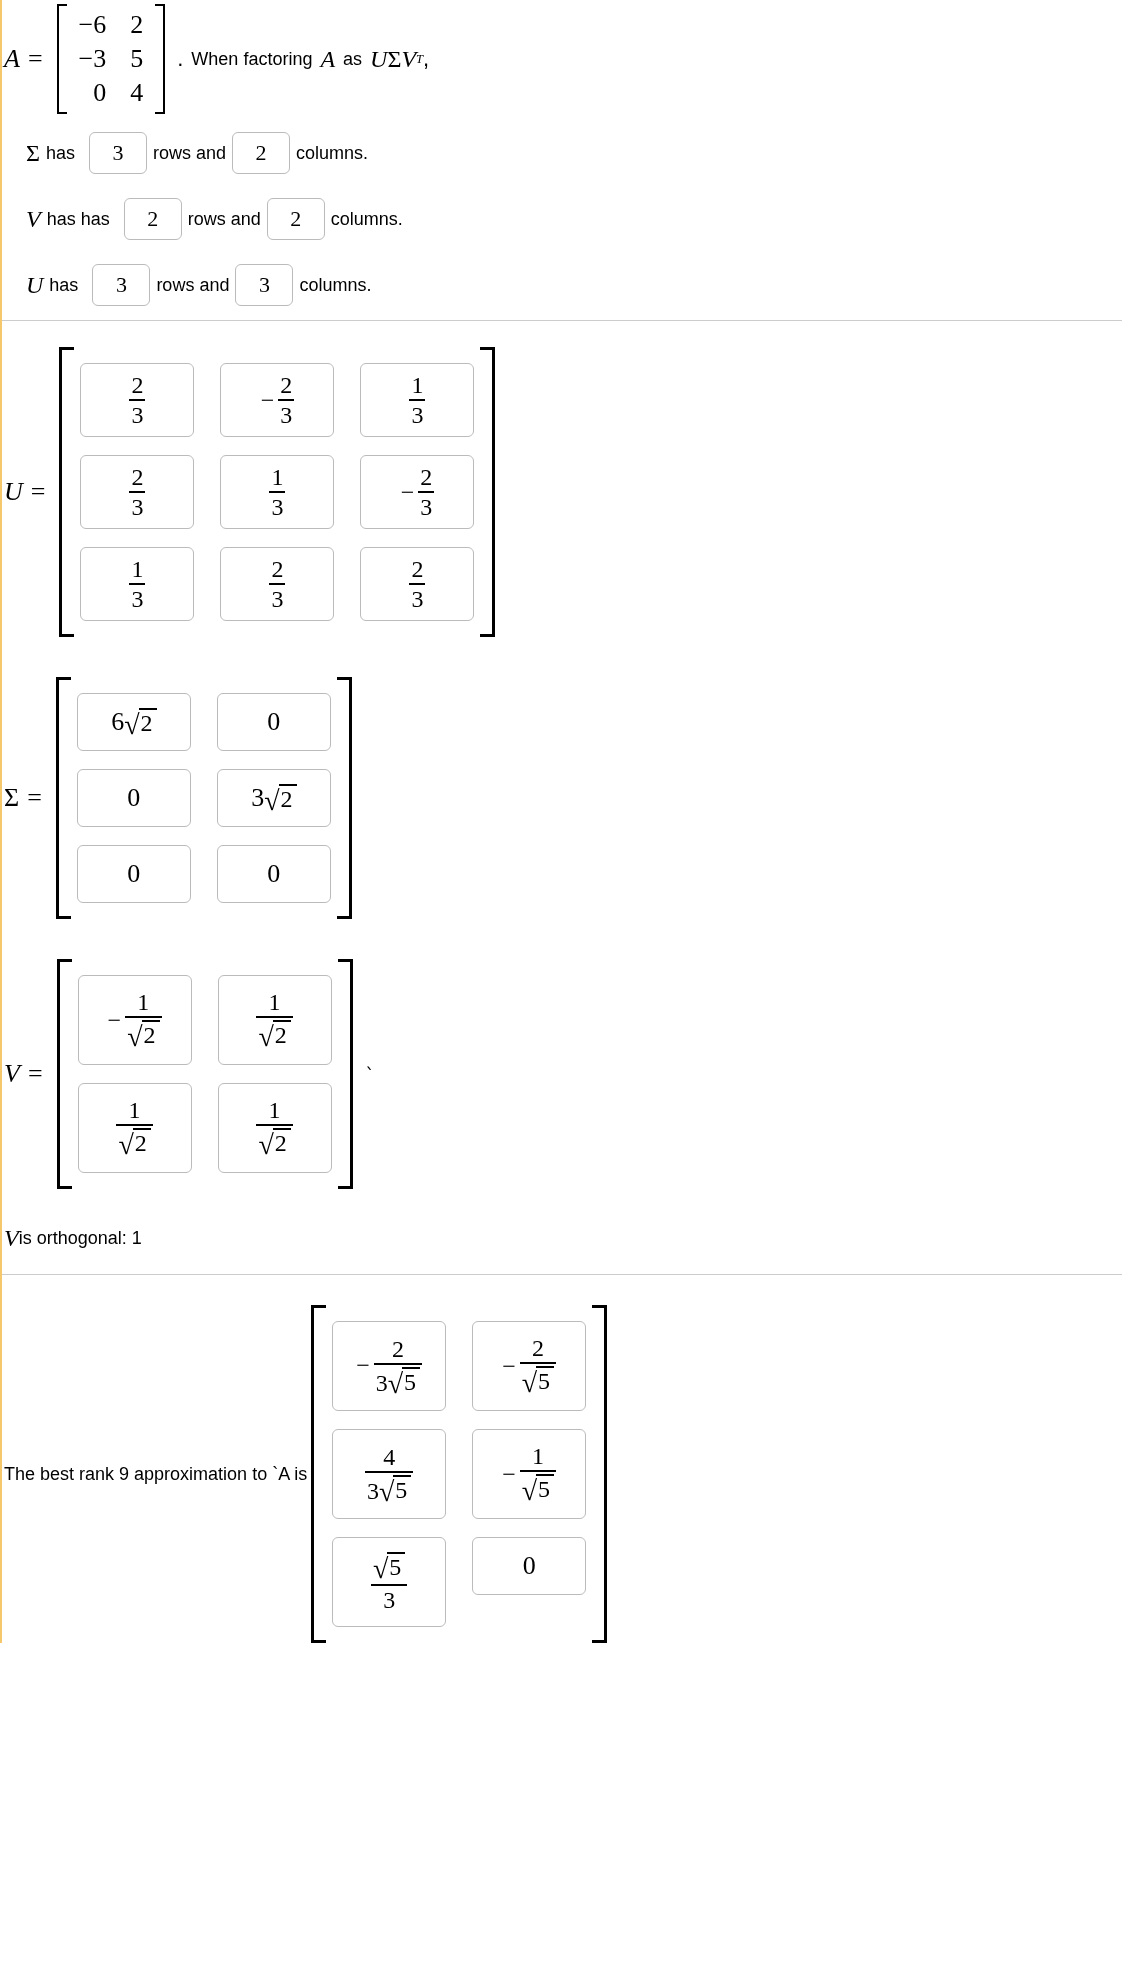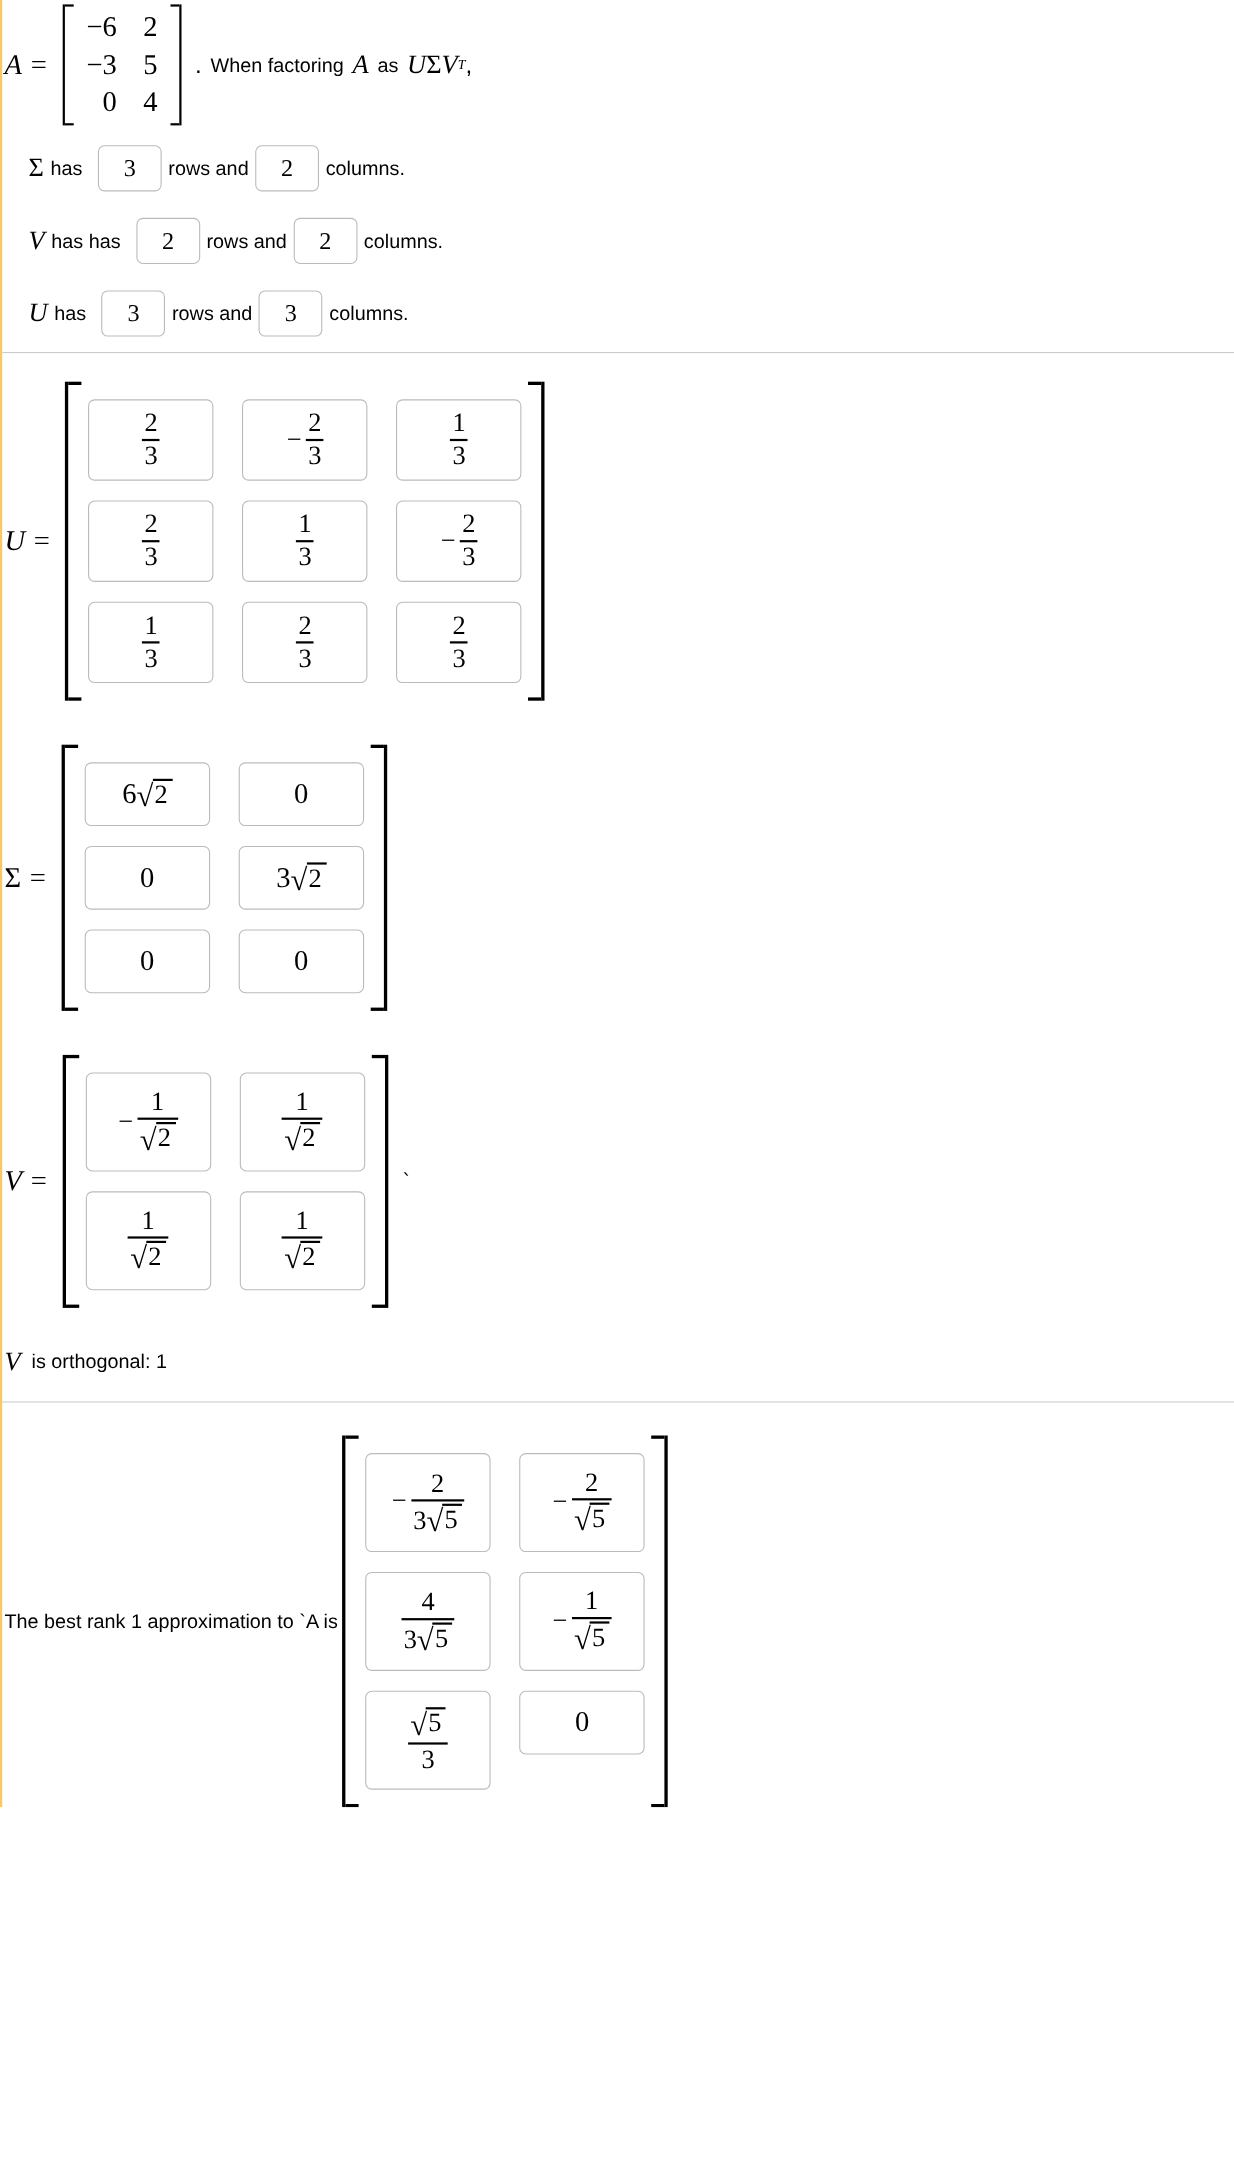--- a/index.html
+++ b/index.html
@@ -430,27 +430,27 @@
                 </span></span>
             </span>
           </span>
         </span>
     </span>
     <span class="tick" style="margin-left:6px; font-size:18px;">`</span>
   </div>
 
   <div class="row" style="padding:16px 0 16px 2px;">
     <span class="mathit" style="font-size:24px;">V</span>
-    <span style="margin-left:10px;">is orthogonal: 1</span>
+    <span style="margin-left:0;">is orthogonal: 1</span>
   </div>
 
   <hr class="hr">
 
   <div class="row" style="padding:24px 0 0 2px;">
-    <span>The best rank 1 approximation to `A is</span>
+    <span>The best rank 9 approximation to `A is</span>
     <span class="bigbracket" style="margin-left:4px;">
       <span class="tr-top-right"></span>
         <span class="tr-bot-right"></span>
       <span class="matgrid" id="grid-R1" style="grid-template-columns:repeat(2,auto);">
           <span class="cellbox tall">
             <span class="neg">
               <span class="minus">−</span>
               <span class="frac">
                 <span class="num">2</span>
                 <span class="bar"></span>

